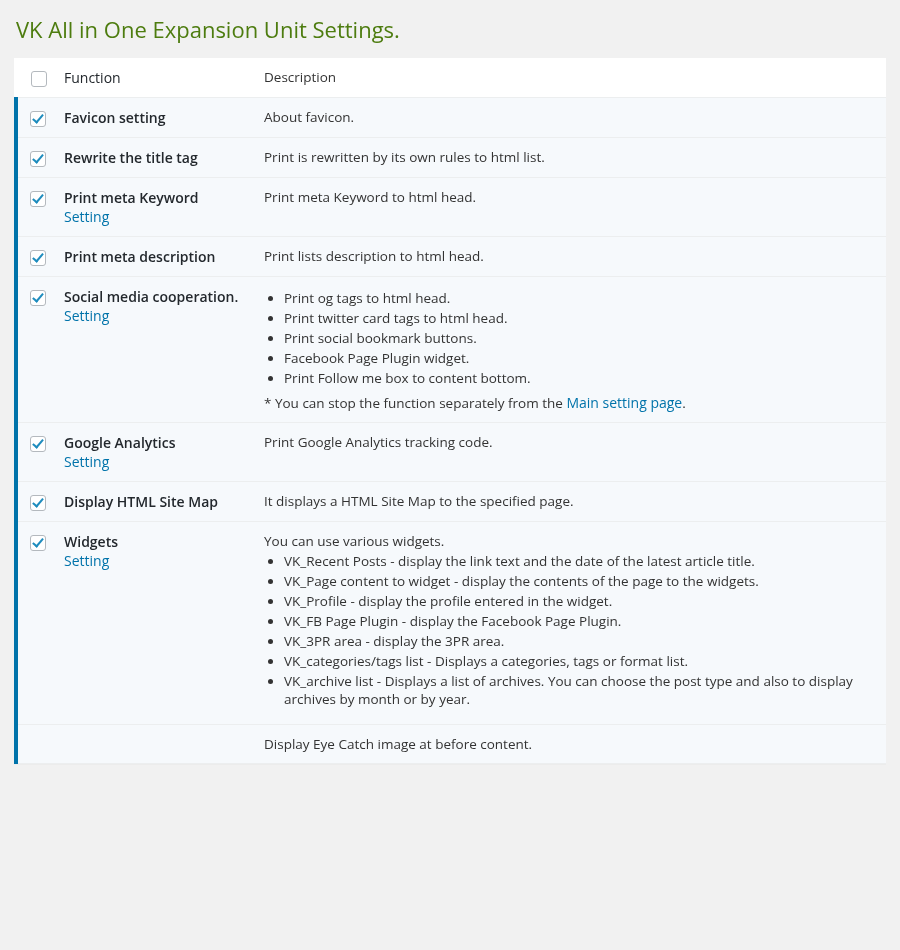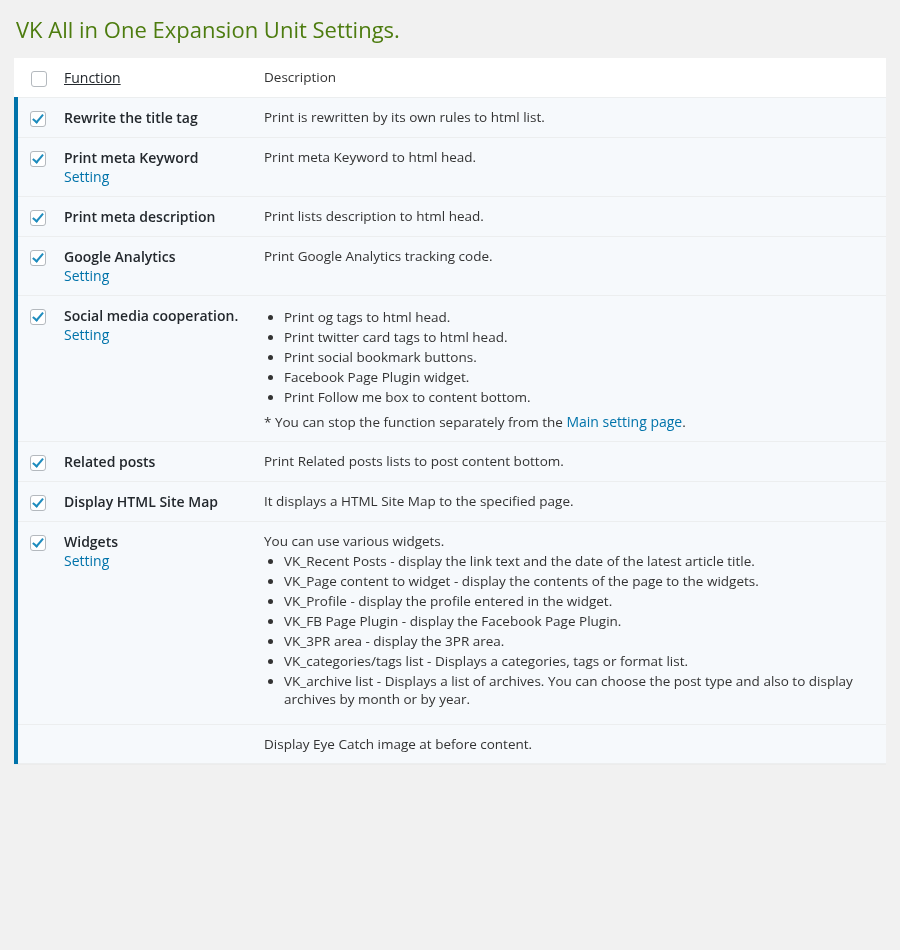--- a/index.html
+++ b/index.html
@@ -68,37 +68,44 @@
   a.setting-link, a.inline-link {
     color: #0073aa;
     text-decoration: none;
     font-weight: 400;
     font-size: 14px;
   }
   .fn-name { display: block; }
   ul.desc-list { margin: 2px 0 6px 20px; padding: 0; }
   ul.desc-list li { margin: 2px 0; list-style: disc; }
   .note { margin-top: 4px; }
-  thead th.fn-col, tfoot th.fn-col { font-weight: 400; text-decoration: underline; }
+  thead th.fn-col, tfoot th.fn-col { font-weight: 400; }
 </style>
 </head>
 <body>
 
 <div class="page-wrap">
   <h1 class="title">VK All in One Expansion Unit Settings.</h1>
 
   <table class="form-table">
     <thead>
       <tr>
         <th class="cb-col"><span class="checkbox"></span></th>
         <th class="fn-col">Function</th>
         <th class="desc-col">Description</th>
       </tr>
     </thead>
     <tbody id="rows-body">
+        <tr class="active">
+          <td class="cb-col"><span class="checkbox checked"></span></td>
+          <td class="fn-col">
+            <span class="fn-name">Favicon setting</span>
+          </td>
+          <td class="desc-col">About favicon.</td>
+        </tr>
         <tr class="active">
           <td class="cb-col"><span class="checkbox checked"></span></td>
           <td class="fn-col">
             <span class="fn-name">Rewrite the title tag</span>
           </td>
           <td class="desc-col">Print is rewritten by its own rules to html list.</td>
         </tr>
         <tr class="active">
           <td class="cb-col"><span class="checkbox checked"></span></td>
           <td class="fn-col"><span class="fn-name">Print meta Keyword</span><a href="#" class="setting-link">Setting</a></td>
@@ -106,43 +113,36 @@
         </tr>
         <tr class="active">
           <td class="cb-col"><span class="checkbox checked"></span></td>
           <td class="fn-col">
             <span class="fn-name">Print meta description</span>
           </td>
           <td class="desc-col">Print lists description to html head.</td>
         </tr>
         <tr class="active">
           <td class="cb-col"><span class="checkbox checked"></span></td>
-          <td class="fn-col"><span class="fn-name">Google Analytics</span><a href="#" class="setting-link">Setting</a></td>
-          <td class="desc-col">Print Google Analytics tracking code.</td>
-        </tr>
-        <tr class="active">
-          <td class="cb-col"><span class="checkbox checked"></span></td>
           <td class="fn-col"><span class="fn-name">Social media cooperation.</span><a href="#" class="setting-link">Setting</a></td>
           <td class="desc-col">
             <ul class="desc-list">
               <li>Print og tags to html head.</li>
               <li>Print twitter card tags to html head.</li>
               <li>Print social bookmark buttons.</li>
               <li>Facebook Page Plugin widget.</li>
               <li>Print Follow me box to content bottom.</li>
             </ul>
             <div class="note"><span>* You can stop the function separately from the </span><a href="#" class="inline-link">Main setting page</a><span>.</span></div>
           </td>
         </tr>
         <tr class="active">
           <td class="cb-col"><span class="checkbox checked"></span></td>
-          <td class="fn-col">
-            <span class="fn-name">Related posts</span>
-          </td>
-          <td class="desc-col">Print Related posts lists to post content bottom.</td>
+          <td class="fn-col"><span class="fn-name">Google Analytics</span><a href="#" class="setting-link">Setting</a></td>
+          <td class="desc-col">Print Google Analytics tracking code.</td>
         </tr>
         <tr class="active">
           <td class="cb-col"><span class="checkbox checked"></span></td>
           <td class="fn-col">
             <span class="fn-name">Display HTML Site Map</span>
           </td>
           <td class="desc-col">It displays a HTML Site Map to the specified page.</td>
         </tr>
         <tr class="active">
           <td class="cb-col"><span class="checkbox checked"></span></td>

